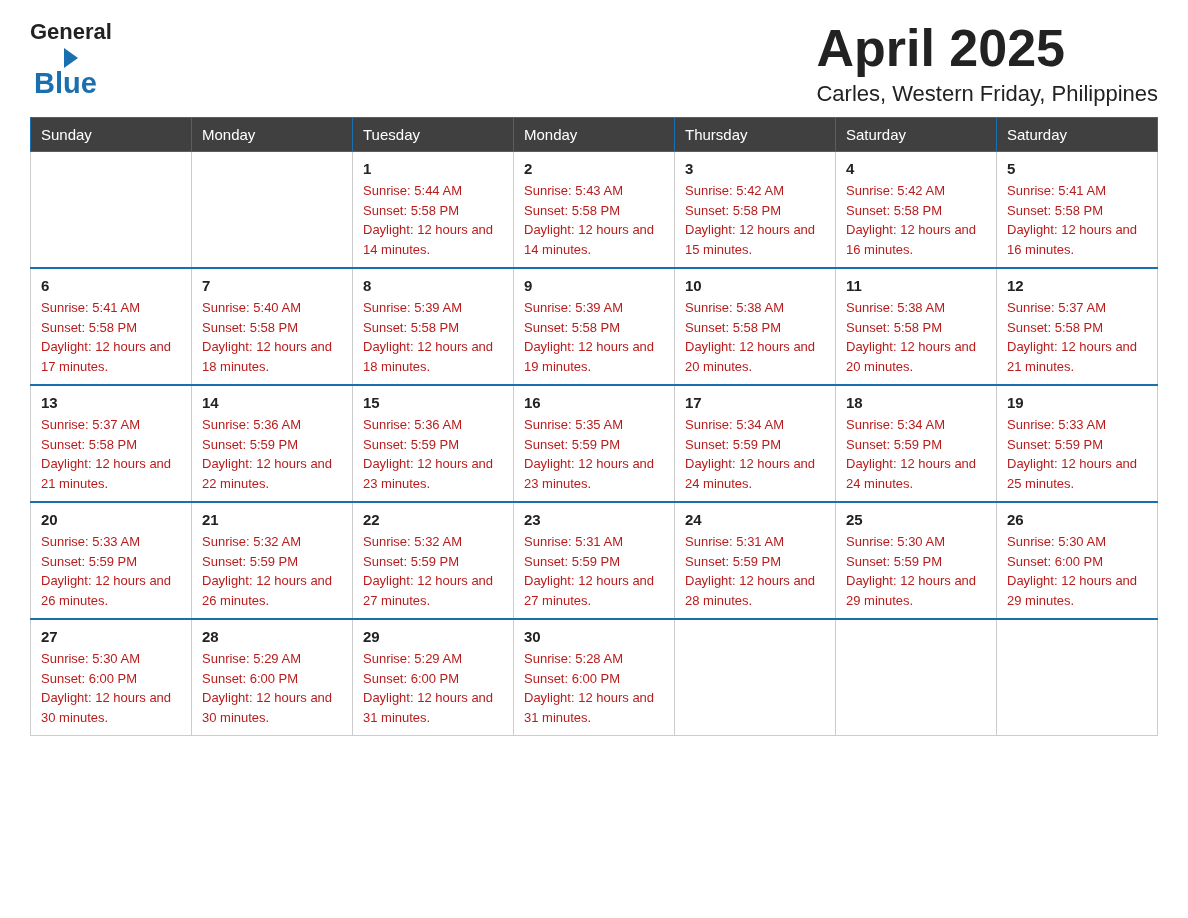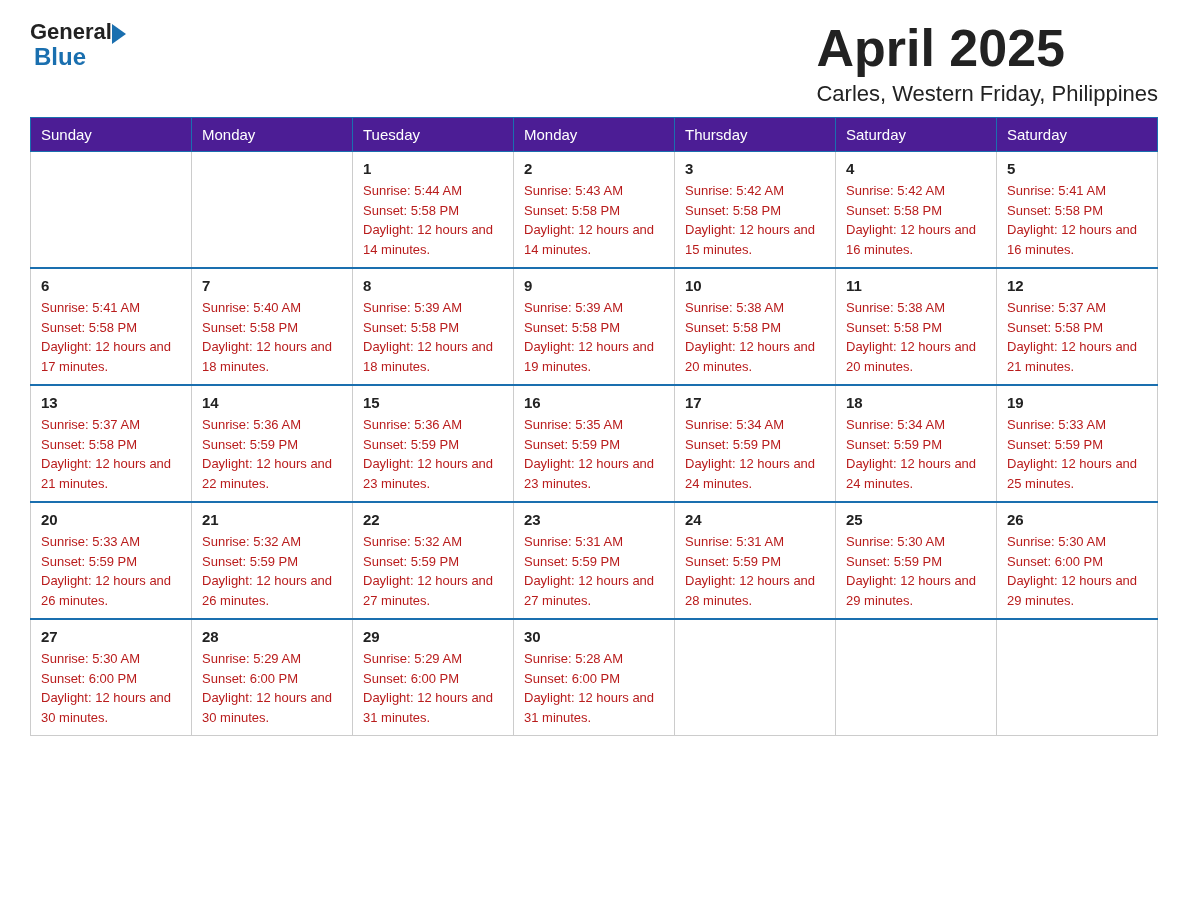--- a/index.html
+++ b/index.html
@@ -20,21 +20,21 @@
       display: flex;
       align-items: center;
       gap: 6px;
     }
     .logo-text-general {
       font-size: 22px;
       font-weight: bold;
       color: #222;
     }
     .logo-text-blue {
-      font-size: 24px;
+      font-size: 29px;
       font-weight: bold;
       color: #1a6faf;
     }
     .logo-arrow {
       width: 0;
       height: 0;
       border-left: 14px solid #1a6faf;
       border-top: 10px solid transparent;
       border-bottom: 10px solid transparent;
       margin-top: 4px;
@@ -52,21 +52,21 @@
       font-size: 22px;
       color: #222;
       margin-top: 4px;
     }
     .calendar-table {
       width: 100%;
       border-collapse: collapse;
       margin-top: 10px;
     }
     .calendar-table th {
-      background-color: #4c1d95;
+      background-color: #404040;
       color: #fff;
       font-size: 15px;
       font-weight: normal;
       padding: 8px 10px;
       text-align: left;
       border: 1px solid #1a6faf;
     }
     .calendar-table td {
       vertical-align: top;
       padding: 8px 10px;
@@ -94,21 +94,21 @@
     .row-divider td {
       border-top: 2px solid #1a6faf;
     }
   </style>
 </head>
 <body>
 
 <div class="header">
   <div class="logo">
     <div style="display:flex; flex-direction:column; line-height:1.1;">
-      <span style="display:flex; align-items:center;">
+      <span style="display:flex; align-items:center;flex-direction:column;">
         <span class="logo-text-general">General</span>
         <div class="logo-arrow"></div>
       </span>
       <span class="logo-text-blue" style="margin-left: 4px;">Blue</span>
     </div>
   </div>
   <div class="title-block">
     <div class="month-title">April 2025</div>
     <div class="location-subtitle">Carles, Western Friday, Philippines</div>
   </div>

